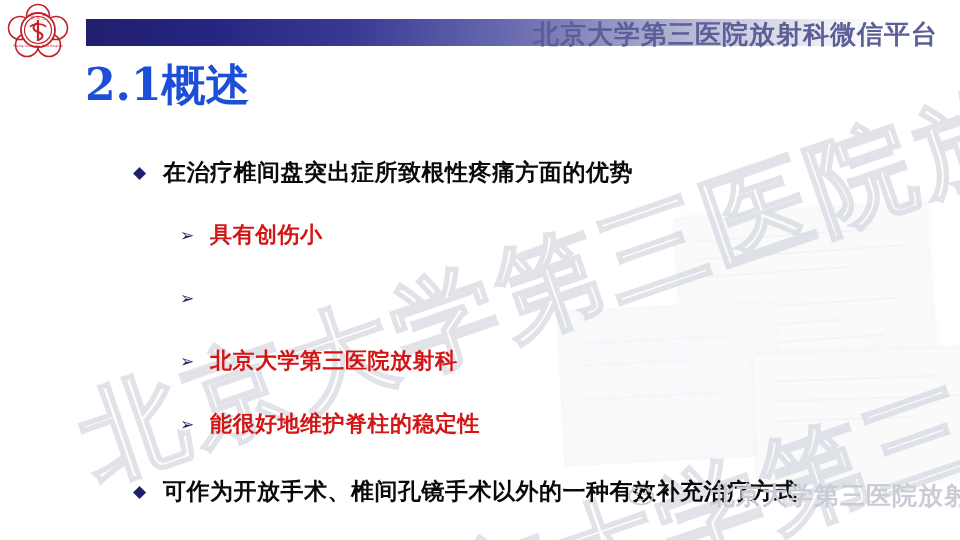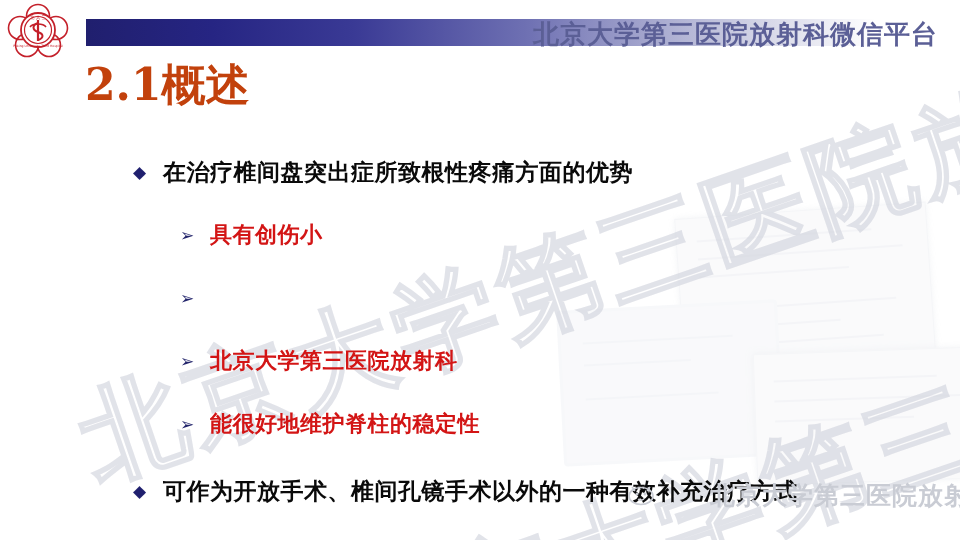--- a/index.html
+++ b/index.html
@@ -106,21 +106,21 @@
     line-height: 28px;
     white-space: nowrap;
   }
 
   .slide-title {
     position: absolute;
     left: 85px;
     top: 58px;
     font-size: 44px;
     font-weight: 700;
-    color: #c2410c;
+    color: #1d4ed8;
     letter-spacing: 0px;
     white-space: nowrap;
     line-height: 54px;
   }
   .slide-title .num {
     font-family: "DejaVu Serif", "Liberation Serif", serif;
     font-weight: 700;
   }
 
   

